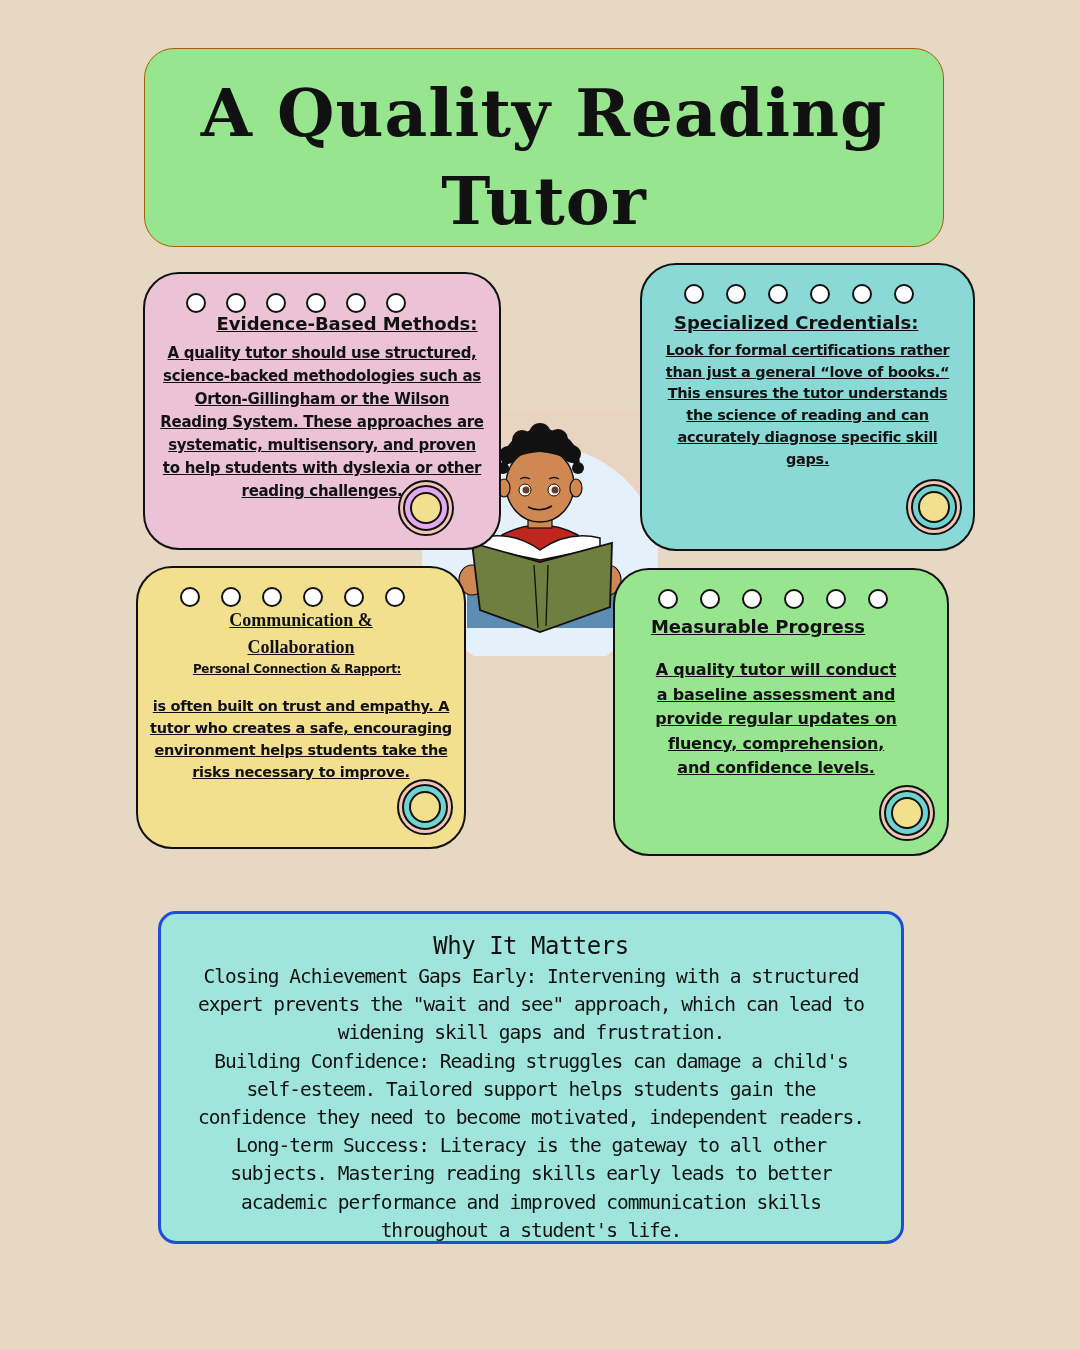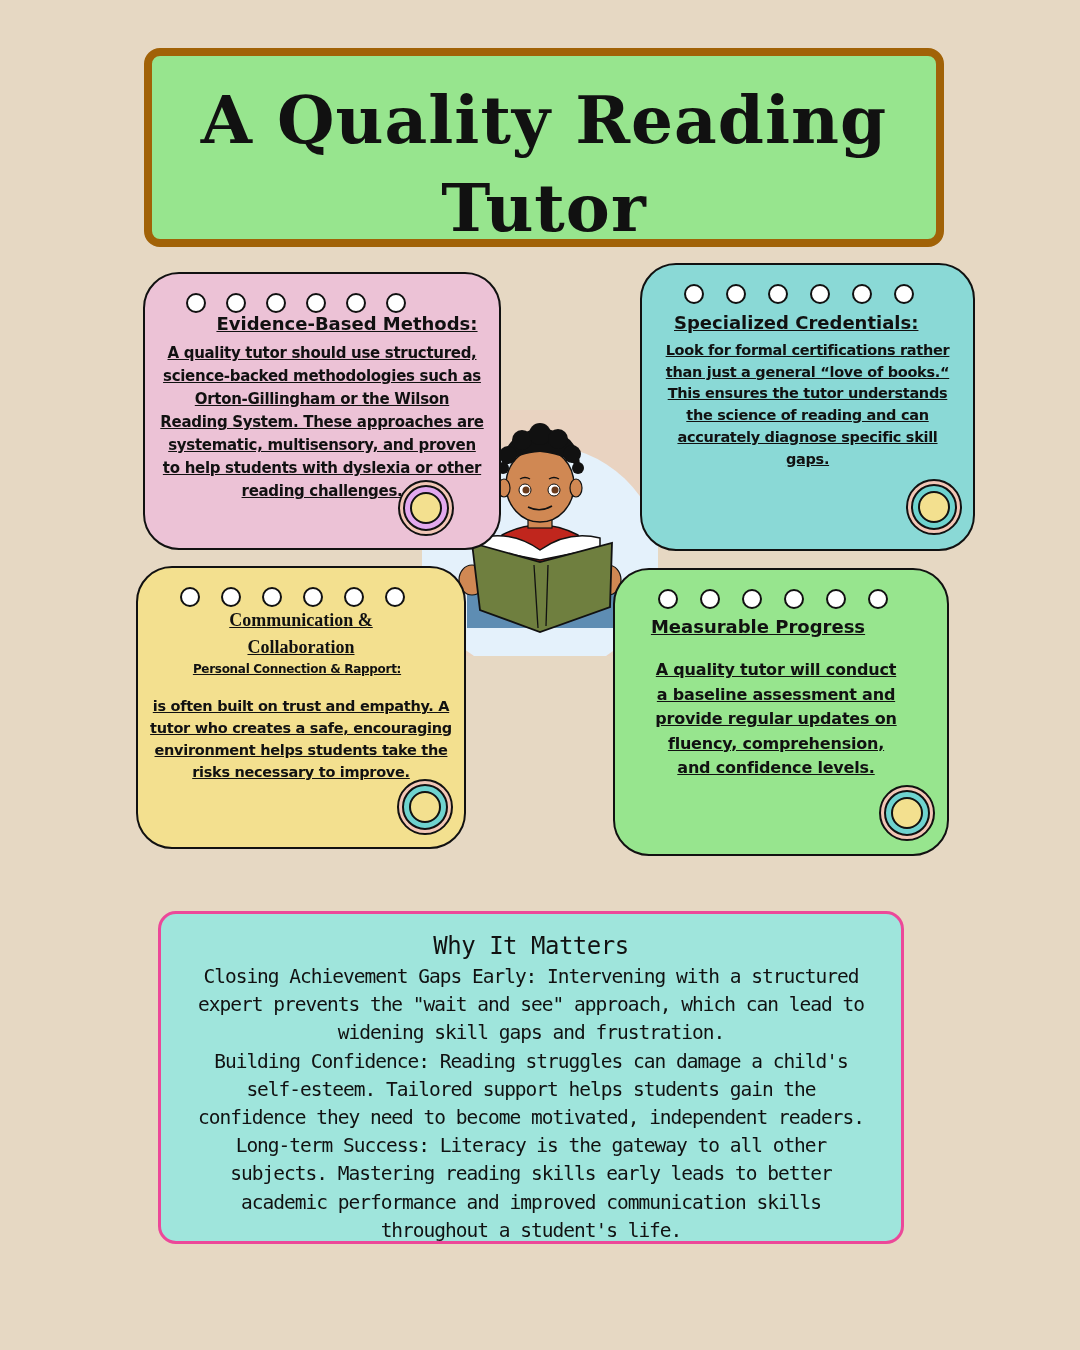--- a/index.html
+++ b/index.html
@@ -6,21 +6,21 @@
   body {
     width: 1080px; height: 1350px;
     background: #e6d8c3;
     position: relative;
     overflow: hidden;
     font-family: "DejaVu Sans", sans-serif;
     color: #111;
   }
   .title-box {
     position: absolute; left: 144px; top: 48px; width: 800px; height: 199px;
-    background: #97e58e; border: 8px solid #a16207; border-radius: 16px;
+    background: #97e58e; border: 1px solid #a16207; border-radius: 30px;
     box-sizing: border-box; text-align: center;
   }
   .title-line {
     font-family: "DejaVu Serif", serif; font-weight: bold;
     font-size: 66px; line-height: 88px; letter-spacing: 1px; display: block;
   }
   .title-line.l1 { margin-top: 20px; }
 
   .card {
     position: absolute; border: 2px solid #111; border-radius: 36px;
@@ -74,21 +74,21 @@
   }
   .target .inner { border-radius: 50%; border: 2px solid #111; box-sizing: border-box; }
 
   .illustration {
     position: absolute; left: 422px; top: 410px; width: 236px; height: 246px;
     background: #e9d3c1;
   }
 
   .why-box {
     position: absolute; left: 158px; top: 911px; width: 746px; height: 333px;
-    background: #9fe5dc; border: 3px solid #ec4899; border-radius: 18px;
+    background: #9fe5dc; border: 3px solid #1d4ed8; border-radius: 18px;
     box-sizing: border-box; text-align: center;
     font-family: "DejaVu Sans Mono", monospace;
   }
   .why-title { margin-top: 15px; font-size: 24px; line-height: 34px; letter-spacing: -0.5px; }
   .why-text { font-size: 19.5px; line-height: 28.2px; letter-spacing: -1px; padding: 0 30px; }
   .why-para { display: block; }
 </style>
 </head>
 <body>
 

